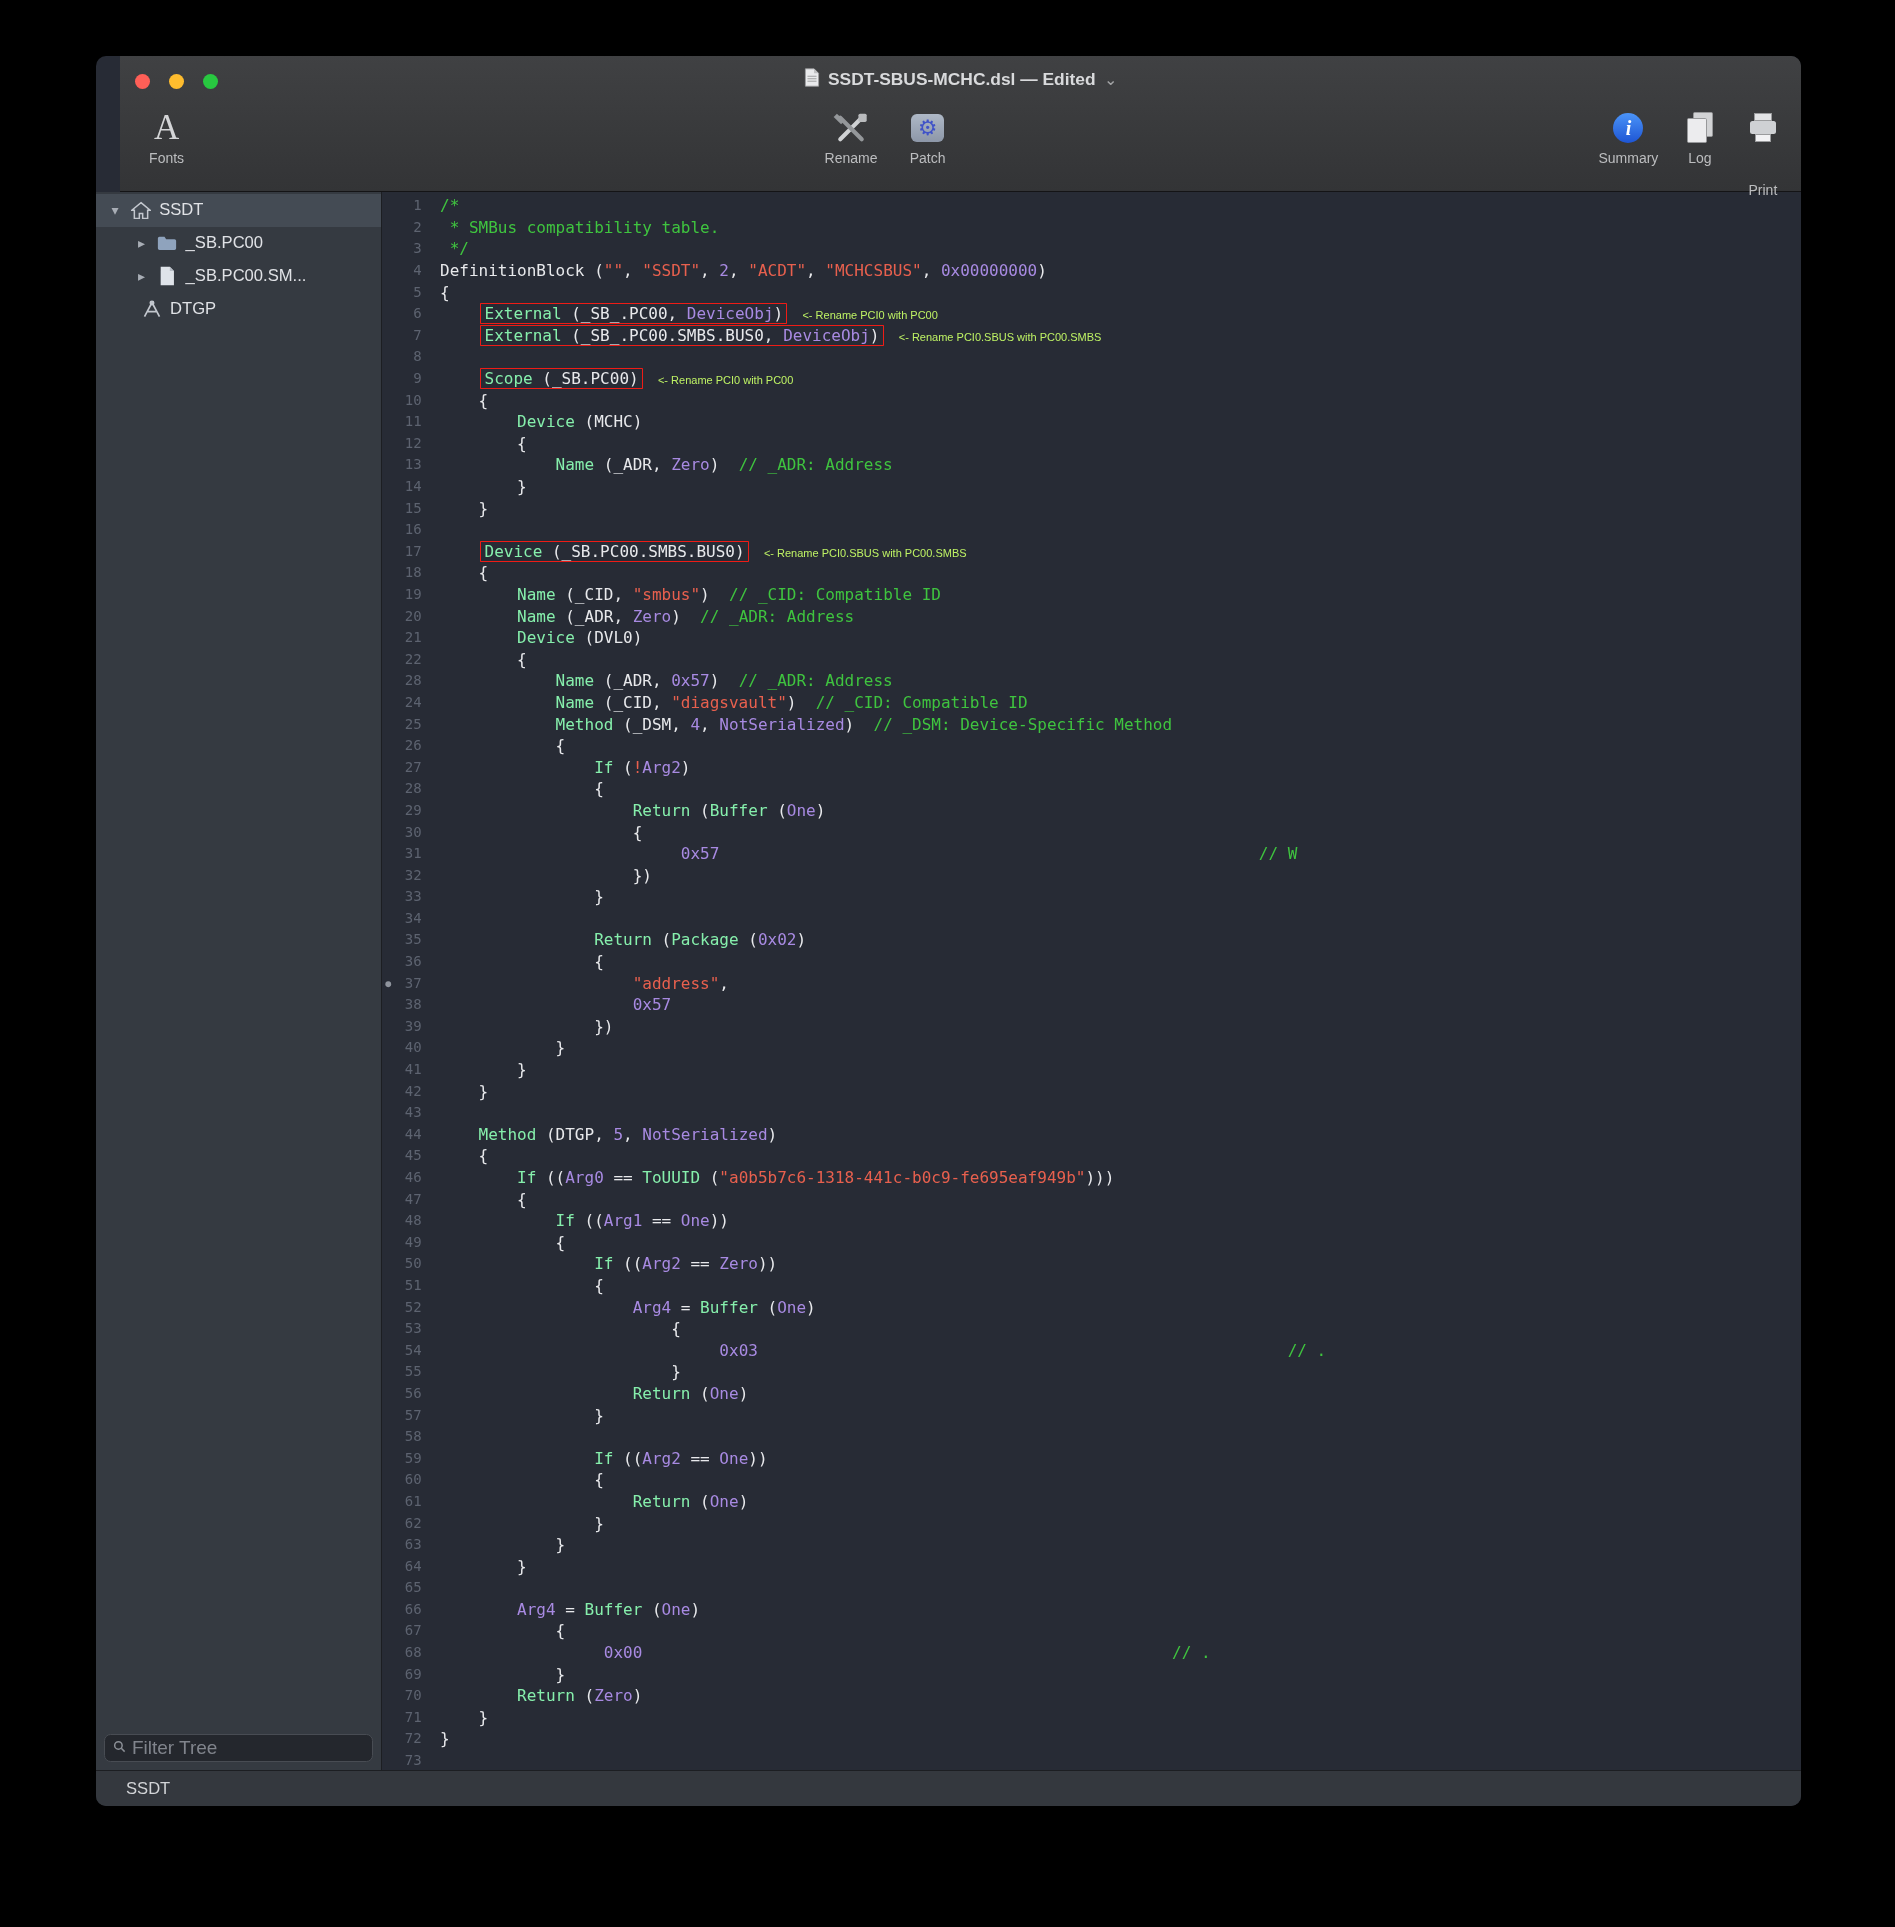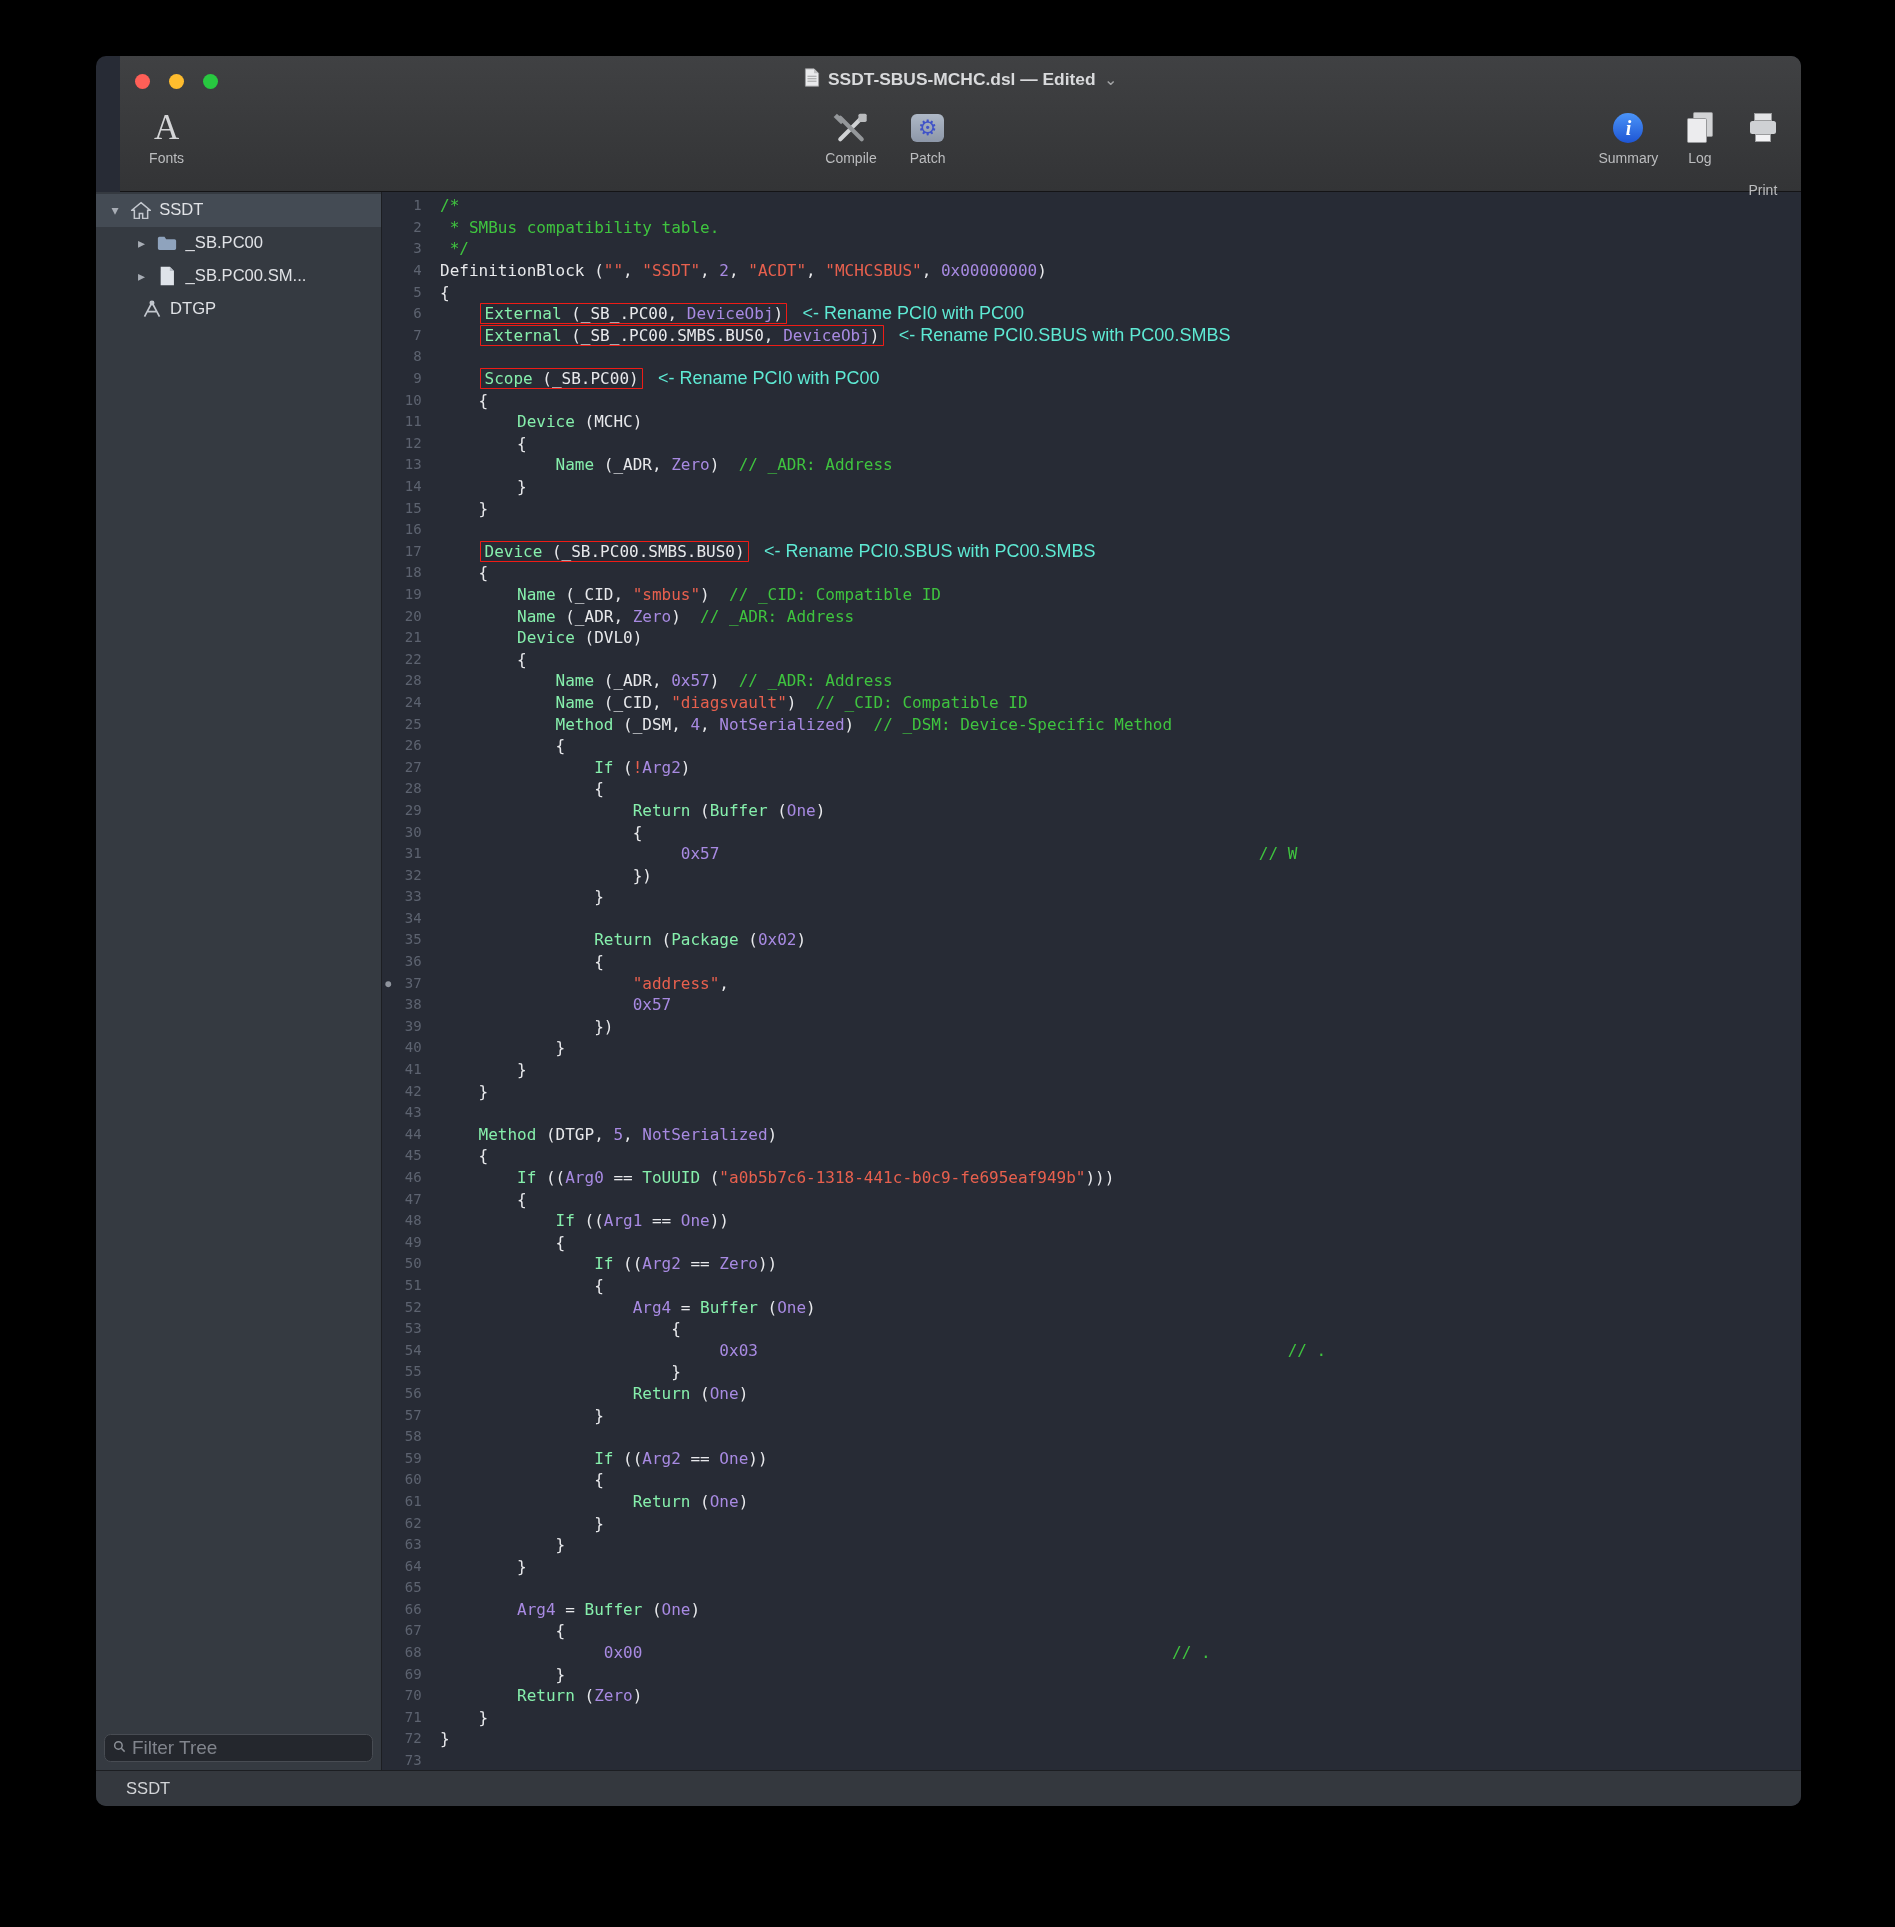--- a/index.html
+++ b/index.html
@@ -51,21 +51,21 @@
   .editor{flex:1;background:#272b35;padding-top:3.3px;overflow:hidden;font-family:"DejaVu Sans Mono",monospace;font-size:16px;}
   .cline{height:21.6px;display:flex;white-space:pre;}
   .gut{flex:none;width:48px;text-align:right;padding-right:8.3px;color:#5d6370;font-size:14px;line-height:21.6px;position:relative;}
   .mark{position:absolute;left:3.3px;top:0;color:#8f949d;font-size:10px;line-height:21.6px;}
   .ctext{flex:1;line-height:21.6px;padding-left:10px;}
   .tk-d{color:#e8e9ec;}
   .tk-k{color:#86efac;}
   .tk-p{color:#a88ae2;}
   .tk-s{color:#e8604e;}
   .tk-c{color:#3fc43f;}
-  .tk-ann{color:#5eead4;font-family:"Liberation Sans",sans-serif;font-size:18px;margin-left:13.3px;}
+  .tk-ann{color:#bef264;font-family:"Liberation Sans",sans-serif;font-size:11px;margin-left:13.3px;}
   .redbox{border:1.7px solid #ee1c16;padding:0 3.3px;margin:0 1.7px;border-radius:0.8px;}
   
   .bottombar{height:37px;background:#34383e;border-top:0.8px solid #1c1e22;display:flex;align-items:center;padding-left:30px;color:#d3d5d8;font-size:16.6px;}
 </style>
 </head>
 <body>
 
 <div class="window">
 
   <div class="chrome">
@@ -101,21 +101,21 @@
     <div class="tb-center">
       <div class="tb-item">
         <div class="tb-icon">
           <svg width="38" height="35" viewBox="0 0 46 42">
             <line x1="10" y1="34" x2="36" y2="8" stroke="#d0d2d4" stroke-width="5" stroke-linecap="round"></line>
             <rect x="32" y="3" width="10" height="10" rx="2" fill="#b9bbbd"></rect>
             <line x1="10" y1="8" x2="36" y2="34" stroke="#94979a" stroke-width="5" stroke-linecap="round"></line>
             <path d="M6 3 L15 12 L11 16 L2 7 Z" fill="#94979a"></path>
           </svg>
         </div>
-        <div class="tb-label">Compile</div>
+        <div class="tb-label">Rename</div>
       </div>
       <div class="tb-item">
         <div class="tb-icon">
           <div class="patch-box">
               <span class="gear">⚙</span>
             </div>
         </div>
         <div class="tb-label">Patch</div>
       </div>
     </div>

